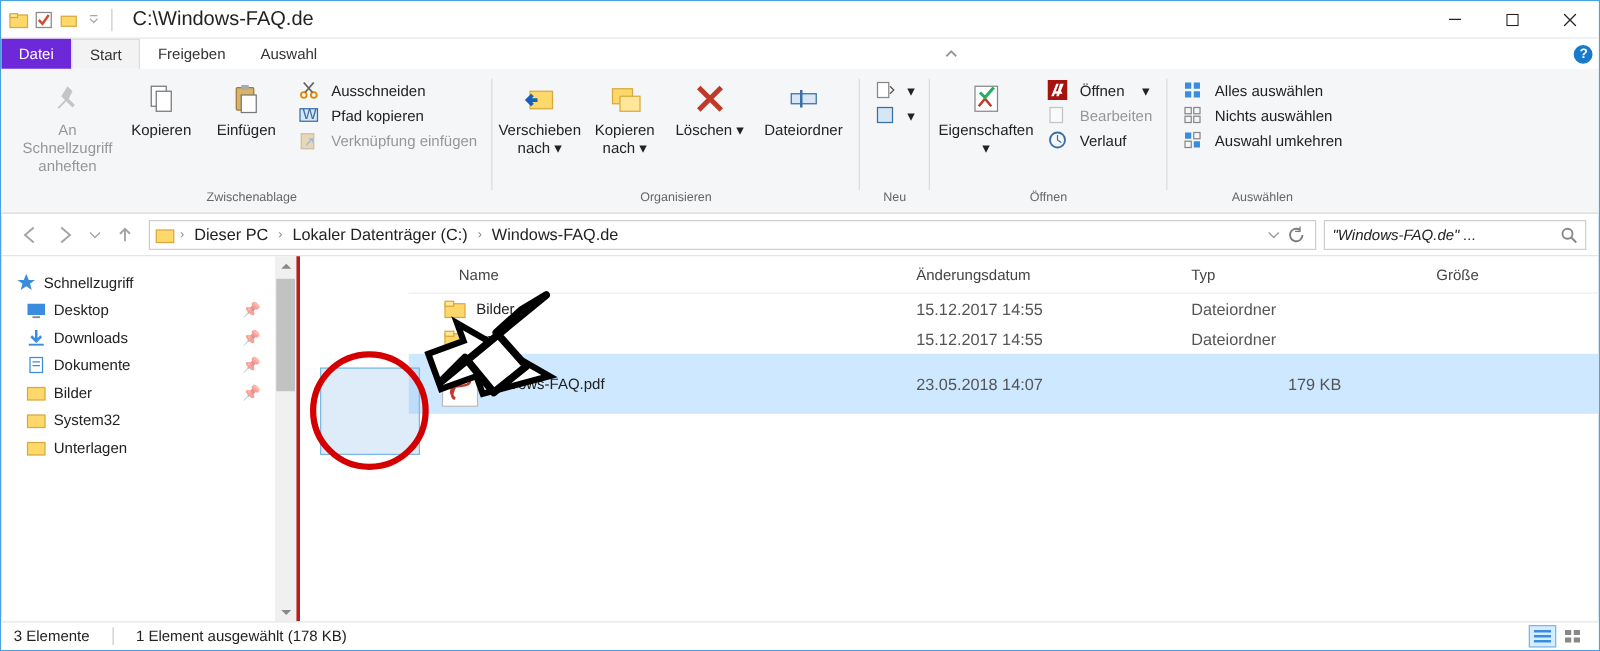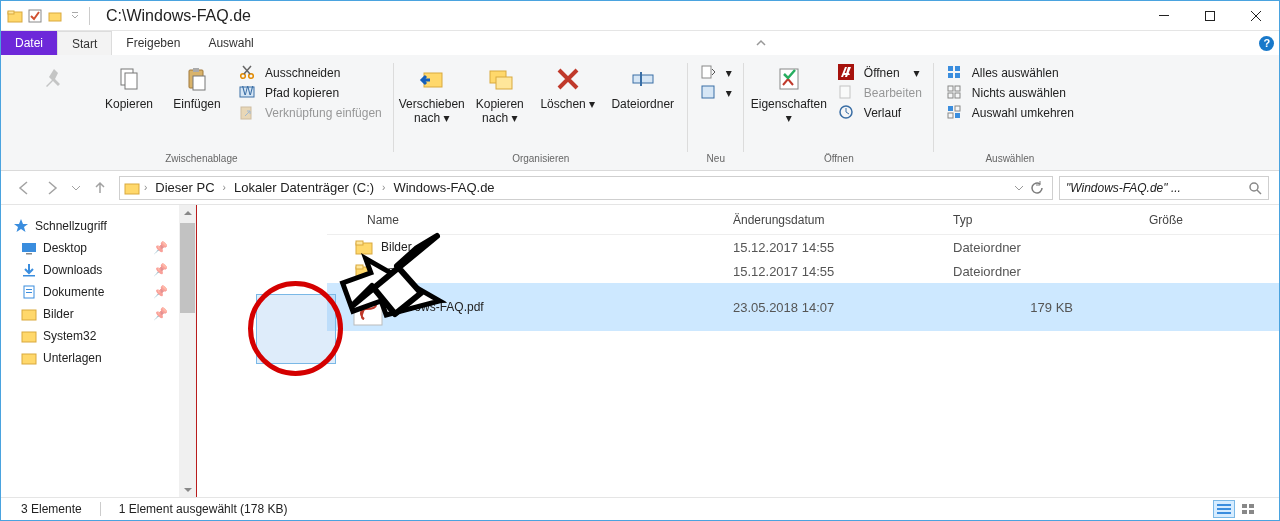--- a/index.html
+++ b/index.html
@@ -44,21 +44,21 @@
 .navarrows .arr { width: 18px; height: 18px; display: flex; align-items: center; justify-content: center; opacity: 0.45; }
 .addr { flex: 1; height: 24px; border: 1px solid #cfcfcf; display: flex; align-items: center; padding: 0 4px; gap: 2px; }
 .addr .crumb { padding: 0 4px 0 4px; display: flex; align-items: center; gap: 2px; font-size: 13px;}
 .addr .sep { color: #888; font-size: 10px; padding: 0 2px; }
 .addr .tools { margin-left: auto; display:flex; gap:6px; padding-right:4px;}
 .searchbox { width: 210px; height: 24px; border: 1px solid #cfcfcf; display: flex; align-items: center; padding: 0 6px; color: #888; justify-content: space-between; font-style: italic;}
 .searchbox span:last-child{font-style:normal;}
 
 
 .body { display: flex; height: 293px; }
-.navpane { width: 196px; border-right: 1px solid #b91c1c; padding: 10px 0 0 10px; position: relative; }
+.navpane { width: 239px; border-right: 3px solid #b91c1c; padding: 10px 0 0 10px; position: relative; }
 .scroll-track { position: absolute; right: 0; top: 0; bottom: 0; width: 17px; background: #f0f0f0; display:flex; flex-direction:column; align-items:center;}
 .scroll-thumb { position:absolute; top:18px; width:15px; height:90px; background:#c2c2c2; border-radius:0;}
 .nav-item { display: flex; align-items: center; gap: 6px; padding: 3px 4px 3px 10px; font-size: 13px;}
 .nav-item.top { padding-left: 2px; font-weight: normal; }
 .nav-item .pin { margin-left: auto; margin-right: 24px; opacity: 0.5; }
 .nav-item .icon { width: 16px; height:16px; display:flex; align-items:center; justify-content:center; }
 
 .filepane { flex: 1; display:flex; flex-direction: column; position: relative; align-items: flex-end;}
 .cols { display: flex; height: 30px; align-items: center; border-bottom: 1px solid #eee;}
 .col { padding: 0 10px; font-size: 12px; color: #444; }
@@ -69,21 +69,21 @@
 .row { display: flex; height: 24px; align-items: center;}
 .row.sel { background: #cde8ff; }
 .row .c { padding: 0 10px; font-size: 13px;}
 .row .c.name { width: 396px; display:flex; align-items:center; gap:8px; padding-left: 28px;}
 .row .c.date { width: 220px; color:#555;}
 .row .c.type { width: 196px; color:#555;}
 .row .c.size { width: 140px; text-align:right; color:#555;}
 .file-ico { width:18px; height:18px; display:flex; align-items:center; justify-content:center;}
 
 
-.status { position:absolute; bottom:0; left:0; right:0; height: 23px; border-top: 1px solid #e5e5e5; display:flex; align-items:center; padding: 0 20px; gap: 18px; font-size:12px; color:#1979ca; background:#fff;}
+.status { position:absolute; bottom:0; left:0; right:0; height: 23px; border-top: 1px solid #e5e5e5; display:flex; align-items:center; padding: 0 10px; gap: 18px; font-size:12px; color:#1979ca; background:#fff;}
 .status .sep { width:1px; height:14px; background:#ccc;}
 .status .views { margin-left:auto; display:flex; gap:2px;}
 .status .view { width:22px; height:18px; border:1px solid transparent; display:flex; align-items:center; justify-content:center;}
 .status .view.active{ border-color:#7ab8e6; background:#d6ecff;}
 
 
 .circle-ann { position:absolute; left: 247px; top: 280px; width: 95px; height: 95px; border: 5px solid #d40000; border-radius: 50%; pointer-events:none; z-index:50;}
 .arrow-ann { position:absolute; left: 326px; top: 225px; width: 130px; height: 110px; pointer-events:none; z-index:50;}
 .selection-box { position:absolute; left: 255px; top: 293px; width: 80px; height:70px; border:1px solid #7ab8e6; background: rgba(160,200,240,0.35); z-index:5;}
 
@@ -157,20 +157,21 @@
 <div class="ribbon">
 
   <div class="group">
     <div class="group-row">
       <div class="big-btn wide disabled">
         <span class="icon">
             <svg width="28" height="28">
               <path d="M14 4 L18 8 L15 14 L20 19 L18 21 L13 16 L7 22 L6 21 L12 15 L9 12 Z" fill="#8a8a8a"></path>
             </svg>
           </span>
+        <span class="lbl">An Schnellzugriff anheften</span>
       </div>
       <div class="big-btn">
         <span class="icon">
             <svg width="28" height="28">
               <rect x="6" y="4" width="12" height="16" fill="#fff" stroke="#777"></rect>
               <rect x="10" y="8" width="12" height="16" fill="#fff" stroke="#777"></rect>
             </svg>
           </span>
         <span class="lbl">Kopieren</span>
       </div>

